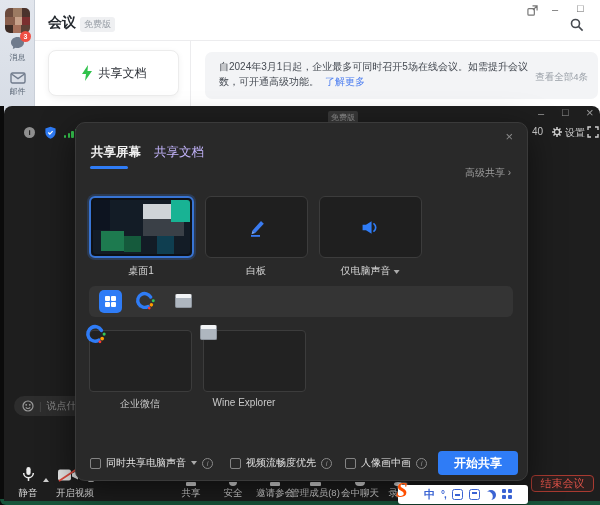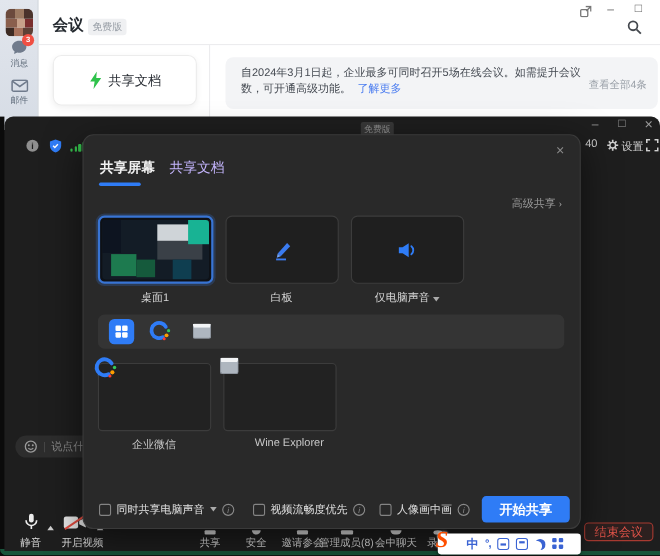--- a/index.html
+++ b/index.html
@@ -59,21 +59,21 @@
     background:rgba(190,60,50,.10);font-size:11px;display:flex;align-items:center;justify-content:center;cursor:pointer;}
 
   
   .dialog{left:75px;top:122px;width:453px;height:359px;background:#292929;border:1px solid #3a3a3a;border-radius:10px;
     box-shadow:0 10px 34px rgba(0,0,0,.55);}
   .dlg-close{position:absolute;right:14px;top:6px;color:#8a8a8a;font-size:13px;cursor:pointer;}
   .tab{position:absolute;top:21px;font-size:12.5px;cursor:pointer;}
   .tab.active{color:#f0f0f0;font-weight:bold;}
   .tab.idle{color:#c4b5fd;}
   .tab-underline{position:absolute;left:14px;top:43px;width:38px;height:3px;border-radius:2px;background:#2f7cf6;}
-  .advanced{position:absolute;right:16px;top:55px;font-size:10px;color:#9a9a9a;cursor:pointer;font-family:Liberation Serif, serif;}
+  .advanced{position:absolute;right:16px;top:43px;font-size:10px;color:#9a9a9a;cursor:pointer;}
   .src-box{position:absolute;top:73px;height:62px;border-radius:6px;background:#1f1f1f;border:1px solid #3c3c3c;
     display:flex;align-items:center;justify-content:center;cursor:pointer;}
   .src-box.sel{background:#0e1116;border:2px solid #3874d4;box-shadow:0 0 0 2px rgba(56,116,212,.25);}
   .src-label{position:absolute;top:141px;transform:translateX(-50%);font-size:10px;color:#d8d8d8;white-space:nowrap;}
   .mosaic{position:relative;width:97px;height:54px;background:#131c26;overflow:hidden;border-radius:3px;}
   .m{position:absolute;}
   .filterbar{position:absolute;left:13px;top:163px;width:424px;height:31px;background:#343434;border-radius:6px;}
   .fbtn-grid{position:absolute;left:10px;top:4px;width:23px;height:23px;background:#2f7cf6;border-radius:5px;cursor:pointer;}
   .gridwhite{position:absolute;left:6px;top:6px;width:5px;height:5px;background:#fff;border-radius:1px;
     box-shadow:6px 0 0 #fff,0 6px 0 #fff,6px 6px 0 #fff;}
@@ -295,21 +295,21 @@
     <svg class="abs" style="left:9px;top:201px;" width="22" height="22" viewBox="0 0 20 20">
         <circle cx="9.2" cy="9" r="6.6" fill="none" stroke="#2f7cf6" stroke-width="3.2" stroke-linecap="round" stroke-dasharray="31 11" transform="rotate(60 9.2 9)"></circle>
         <path d="M3.2 15.5l2.6-2.6 2 2z" fill="#2f7cf6"></path>
         <circle cx="15.6" cy="13.2" r="1.7" fill="#ff9d00"></circle>
         <circle cx="17.4" cy="9.2" r="1.4" fill="#34c759"></circle>
         <circle cx="13.6" cy="16.2" r="1.3" fill="#ff3b30"></circle>
       </svg>
     <div class="app-box" style="left:127px;"></div>
     <span class="abs winicon" style="left:124px;top:202px;width:17px;height:15px;"></span>
     <span class="app-label" style="left:64px;">企业微信</span>
-    <span class="app-label" style="left:187px;">Wine Explorer</span>
+    <span class="app-label" style="left:168px;">Wine Explorer</span>
 
     <div class="opt" style="left:14px;">
       <span class="cbx"></span>
       <span class="opt-label">同时共享电脑声音</span>
       <span class="tri-dn"></span>
       <span class="i-info">i</span>
     </div>
     <div class="opt" style="left:154px;">
       <span class="cbx"></span>
       <span class="opt-label">视频流畅度优先</span>

